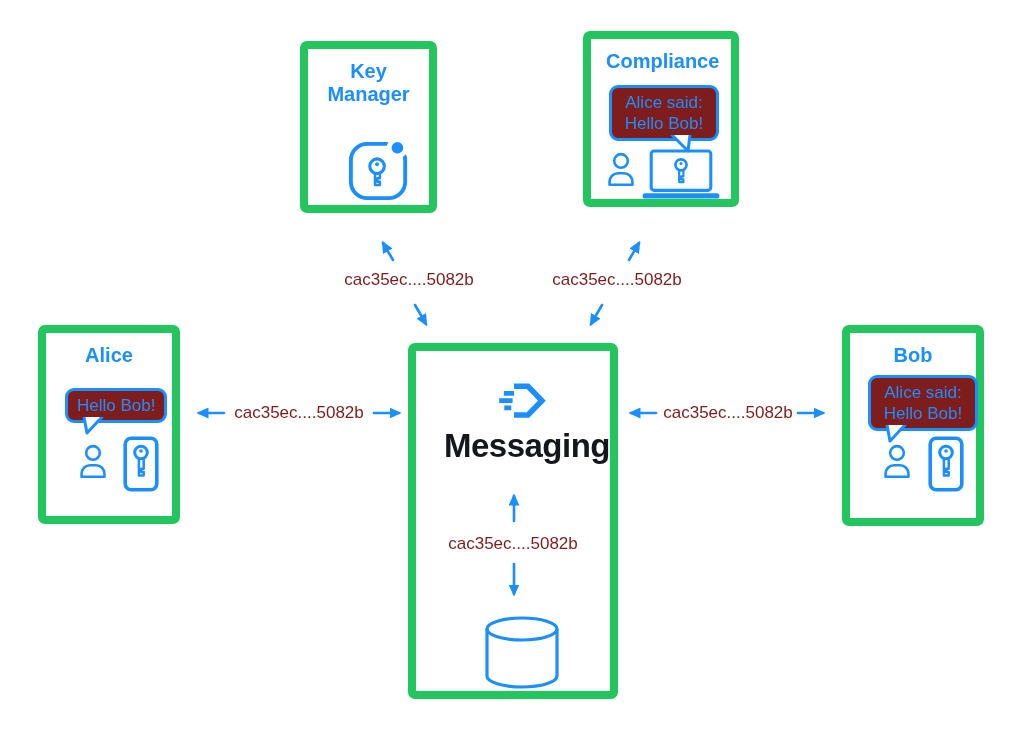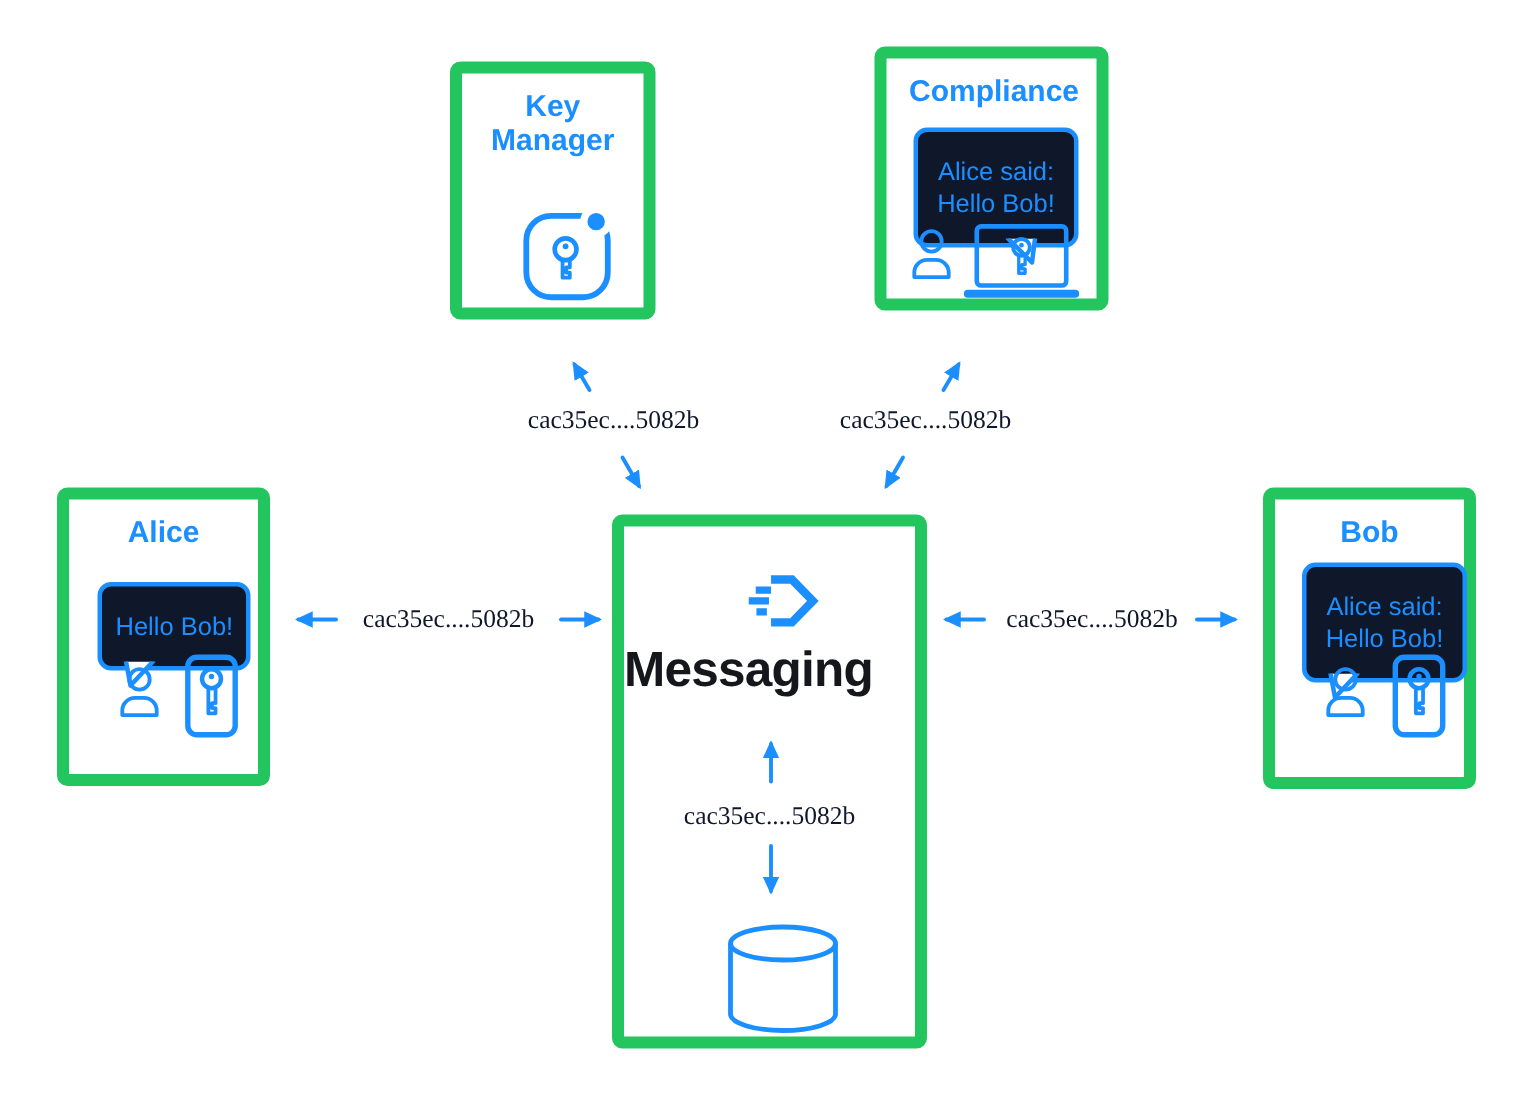--- a/index.html
+++ b/index.html
@@ -9,32 +9,32 @@
   }
   .node{
     position:absolute;background:#fff;border:8px solid #22c55e;border-radius:7px;
     box-sizing:border-box;
   }
   .node-title{
     color:#1b8fff;font-weight:bold;font-size:20px;line-height:1.15;
     text-align:center;margin:11px auto 0;width:110px;
   }
   .bubble{
-    position:absolute;border:3px solid #1b8fff;border-radius:9px;background:#0f172a;
+    position:absolute;border:3px solid #1b8fff;border-radius:9px;background:#7f1d1d;
     color:#1b8fff;font-size:17px;line-height:1.24;text-align:center;
-    padding:16px 9px;box-sizing:border-box;
+    padding:4px 9px;box-sizing:border-box;
   }
   .bubble.oneline{white-space:nowrap;}
   .tail{position:absolute;top:100%;margin-top:-3px;width:26px;height:18px;}
   .edge-label{
-    position:absolute;color:#0f172a;font-size:17px;white-space:nowrap;
-    transform:translate(-50%,-50%);background:#fff;padding:0 2px;font-family:Liberation Serif, serif;
+    position:absolute;color:#7f1d1d;font-size:17px;white-space:nowrap;
+    transform:translate(-50%,-50%);background:#fff;padding:0 2px;
   }
   .msg-title{
-    position:absolute;left:0;right:0;top:76px;text-align:left;
+    position:absolute;left:0;right:0;top:76px;text-align:right;
     color:#15171c;font-weight:bold;font-size:33px;letter-spacing:-0.5px;
   }
   .icon{position:absolute;}
   #overlay{position:absolute;left:0;top:0;pointer-events:none;}
 </style>
 </head>
 <body>
 
 <div id="canvas">
 

